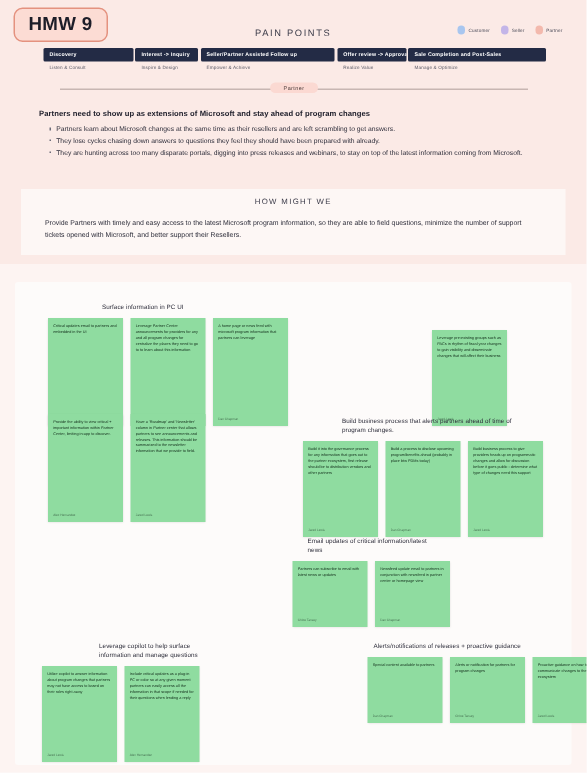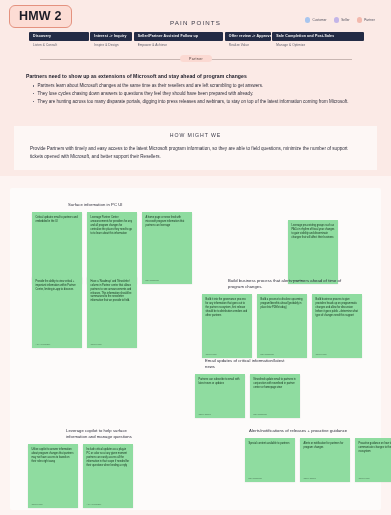--- a/index.html
+++ b/index.html
@@ -144,21 +144,21 @@
   .note.xtall{ min-height:72px; }
   .note.short{ min-height:44px; }
 </style>
 </head>
 <body>
 
 <div class="band">
   <div class="band-inner"></div>
 </div>
 
-<div class="hmw-badge">HMW 2</div>
+<div class="hmw-badge">HMW 9</div>
 
 <div class="pain-title">PAIN POINTS</div>
 
 <div class="legend">
   <div class="lg">
     <i style="background:#a8c6ef"></i>
     <span>Customer</span>
   </div>
   <div class="lg">
     <i style="background:#c3b5e8"></i>

